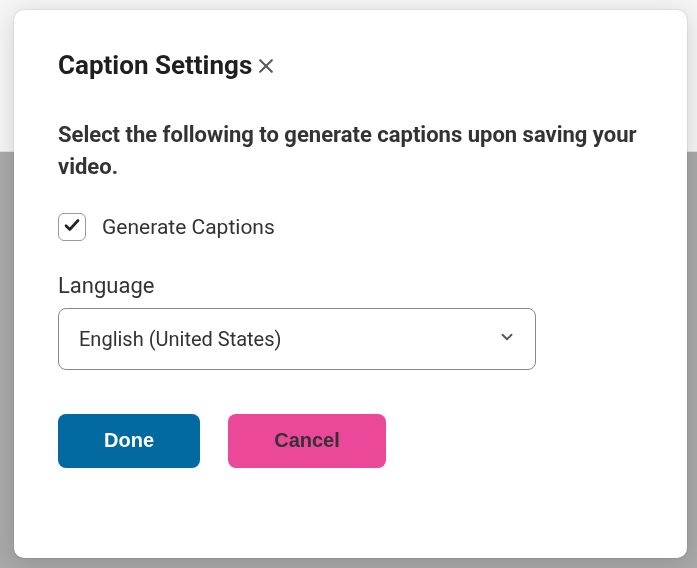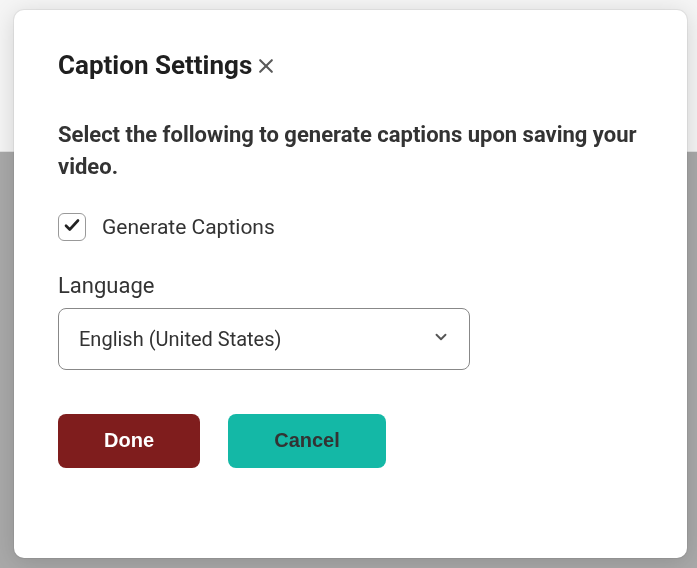--- a/index.html
+++ b/index.html
@@ -106,21 +106,21 @@
     }
     .language-label {
       font-size: 22px;
       color: #333;
       margin-bottom: 10px;
       display: block;
       margin-top: 8px;
     }
     .select-wrapper {
       position: relative;
-      width: 412px;
+      width: 478px;
     }
     .select {
       width: 100%;
       height: 62px;
       border: 1px solid #888;
       border-radius: 8px;
       background: #fff;
       padding: 0 48px 0 20px;
       font-size: 20px;
       color: #333;
@@ -152,26 +152,26 @@
       font-size: 20px;
       font-weight: 700;
       cursor: pointer;
       border: none;
       padding: 0 34px;
       display: flex;
       align-items: center;
       justify-content: center;
     }
     .btn-primary {
-      background: #7f1d1d;
+      background: #0369a1;
       color: #fff;
       min-width: 142px;
     }
     .btn-secondary {
-      background: #14b8a6;
+      background: #ec4899;
       color: #333;
       min-width: 158px;
     }
   </style>
 </head>
 <body>
 
 <div class="backdrop-top"></div>
 <div class="backdrop-bottom"></div>
 

